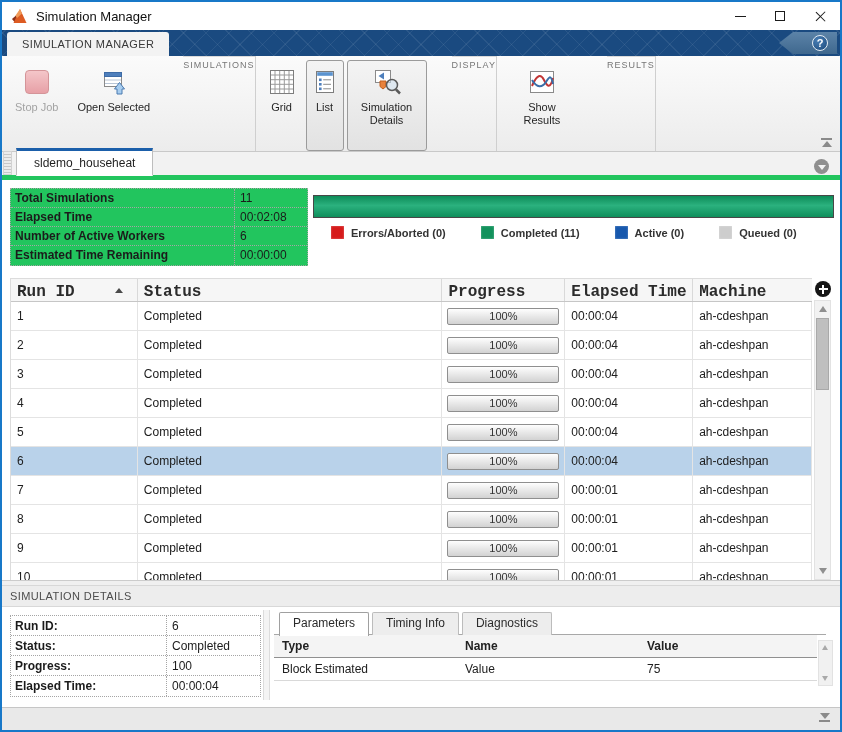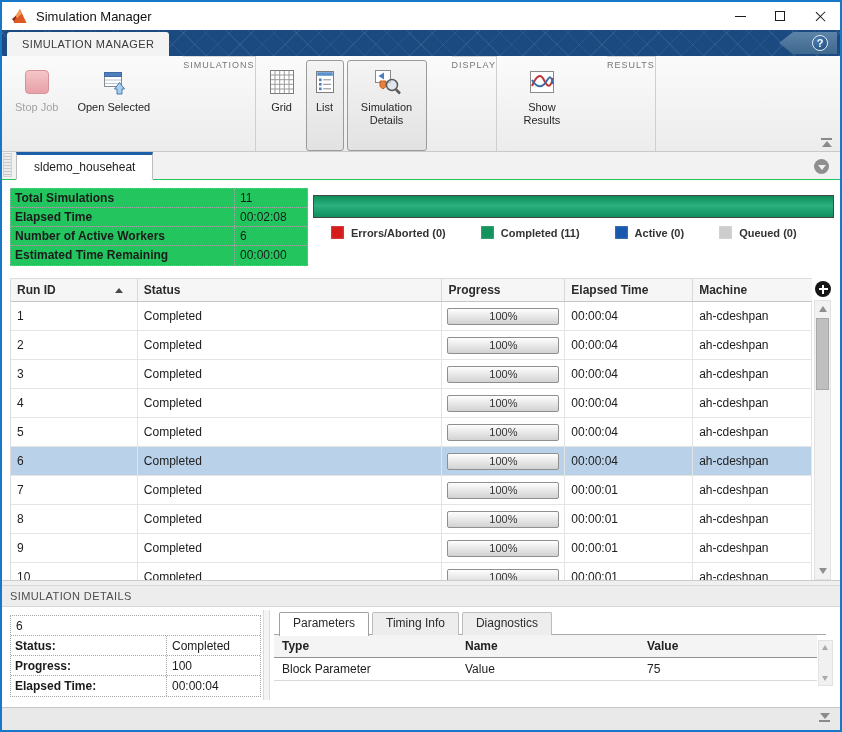--- a/index.html
+++ b/index.html
@@ -43,21 +43,21 @@
   .rb-label { font-size:11px; color:#262626; text-align:center; line-height:13px; margin-top:3px; }
   .rb-label.two-line { max-width:64px; }
   .rb-btn.disabled .rb-label { color:#a3a3a3; }
   .icon-stopjob { width:24px; height:24px; border-radius:4px; border:1px solid #d49498; background:linear-gradient(#f4c6c9,#e7a0a6); }
   .collapse-ribbon { position:absolute; right:8px; bottom:4px; display:flex; flex-direction:column; align-items:center; }
   .tri-up { width:0; height:0; border-left:5px solid transparent; border-right:5px solid transparent; border-bottom:6px solid #8a8a8a; }
   .tri-down { width:0; height:0; border-left:5px solid transparent; border-right:5px solid transparent; border-top:6px solid #8a8a8a; }
   .hbar { width:11px; height:2px; background:#8a8a8a; margin:1px 0; }
 
   
-  .doc-tabbar { height:28px; flex:0 0 auto; background:#f2f2f2; display:flex; align-items:flex-end; position:relative; border-bottom:1px solid #22c55e; }
+  .doc-tabbar { height:28px; flex:0 0 auto; background:#f2f2f2; display:flex; align-items:flex-end; position:relative; border-bottom:5px solid #22c55e; }
   .grip { width:9px; height:24px; margin:0 4px 2px 1px; align-self:center; border:1px solid #d2d2d2;
     background:repeating-linear-gradient(#ececec 0 2px, #c8c8c8 2px 3px); }
   .doc-tab { height:28px; margin-bottom:-1px; background:#fff; border:1px solid #bdbdbd; border-bottom:1px solid #fff;
     border-top:3px solid #1b5faa; font-size:12px; color:#1f1f1f; padding:0 17px; display:flex; align-items:center; }
   .circle-down { position:absolute; right:11px; top:7px; width:15px; height:15px; border-radius:50%; background:#8f8f8f;
     display:flex; align-items:flex-end; justify-content:center; }
   .circle-down .tri { width:0; height:0; border-left:4px solid transparent; border-right:4px solid transparent; border-top:5px solid #f2f2f2; margin-bottom:4px; }
 
   
   .summary-sec { height:98px; flex:0 0 auto; position:relative; background:#fff; }
@@ -70,21 +70,21 @@
   .progress-fill { height:100%; background:linear-gradient(#0d8c58, #2bb17e 45%, #0f8f5c); }
   .legend { position:absolute; left:329px; top:46px; display:flex; gap:35px; }
   .legend-item { display:flex; align-items:center; gap:7px; }
   .legend-swatch { width:13px; height:13px; display:inline-block; box-shadow:inset 0 0 2px rgba(255,255,255,.45); }
   .legend-label { font-size:11px; font-weight:bold; color:#333; white-space:nowrap; }
 
   
   .table-sec { height:302px; flex:0 0 auto; position:relative; background:#fff; }
   .runs-table { position:absolute; left:8px; top:0; width:802px; height:302px; overflow:hidden; border-left:1px solid #dcdcdc; }
   .runs-header { display:flex; height:24px; background:#f6f6f6; border-top:1px solid #dcdcdc; border-bottom:1px solid #c6c6c6; }
-  .rh-cell { font-weight:bold; font-size:12px; color:#2b2b2b; padding:4px 0 0 6px; border-right:1px solid #d9d9d9; position:relative; }
+  .rh-cell { font-weight:bold; font-size:16px; color:#2b2b2b; padding:4px 0 0 6px; border-right:1px solid #d9d9d9; position:relative;font-family:Liberation Mono, monospace; }
   .c0 { width:127px; } .c1 { width:305px; } .c2 { width:123px; } .c3 { width:128px; } .c4 { width:119px; border-right:none; }
   .sort-asc-icon { position:absolute; right:14px; top:9px; width:0; height:0;
     border-left:4px solid transparent; border-right:4px solid transparent; border-bottom:5px solid #4a4a4a; }
   .runs-row { display:flex; height:29px; background:#fff; border-bottom:1px solid #e4e4e4; }
   .runs-row.selected { background:#b9d2ea; }
   .rr-cell { font-size:12px; color:#202020; padding:7px 0 0 6px; border-right:1px solid #e4e4e4; overflow:hidden; }
   .rr-cell.pcell { display:flex; align-items:center; justify-content:center; padding:0 0 0 0; }
   .pbtn { width:112px; height:17px; border:1px solid #8f8f8f; border-radius:2px;
     background:linear-gradient(#fefefe,#eaeaea 45%,#d2d2d2); font-size:11px; color:#333;
     display:flex; align-items:center; justify-content:center; }
@@ -424,20 +424,21 @@
       </div>
     </div>
   </div>
 
   <div class="hdivider"></div>
   <div class="details-header">SIMULATION DETAILS</div>
 
   <div class="bottom-panel">
     <div class="det-table" id="det-table">
         <div class="det-row">
+          <div class="det-label">Run ID:</div>
           <div class="det-value">6</div>
         </div>
         <div class="det-row">
           <div class="det-label">Status:</div>
           <div class="det-value">Completed</div>
         </div>
         <div class="det-row">
           <div class="det-label">Progress:</div>
           <div class="det-value">100</div>
         </div>
@@ -454,21 +455,21 @@
         <div class="ptab">Diagnostics</div>
       </div>
       <div class="params-table">
         <div class="pt-header">
           <div class="pt-hcell k0">Type</div>
           <div class="pt-hcell k1">Name</div>
           <div class="pt-hcell k2">Value</div>
         </div>
         <div id="params-body">
             <div class="pt-row">
-              <div class="pt-cell k0">Block Parameter</div>
+              <div class="pt-cell k0">Block Estimated</div>
               <div class="pt-cell k1">Value</div>
               <div class="pt-cell k2">75</div>
             </div>
           </div>
       </div>
       <div class="mini-scroll">
         <div class="up"></div>
         <div class="down"></div>
       </div>
     </div>

